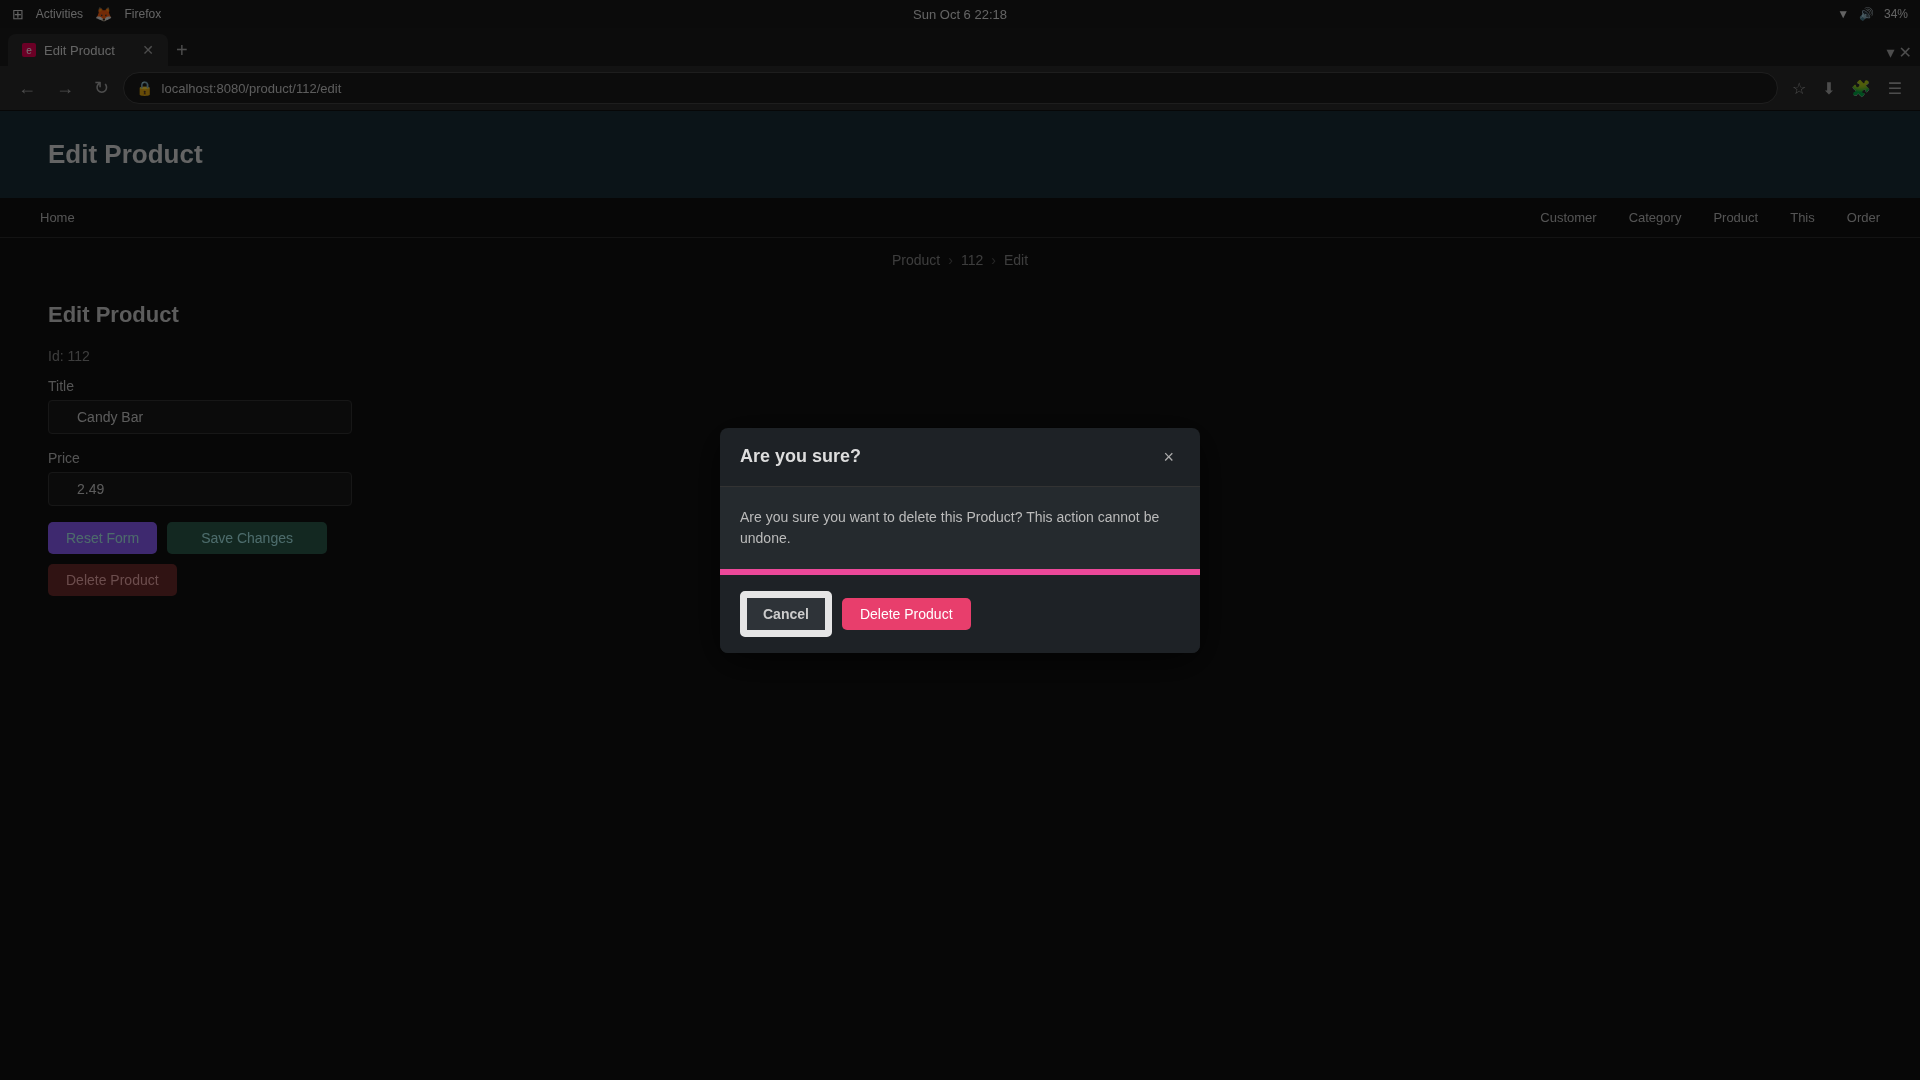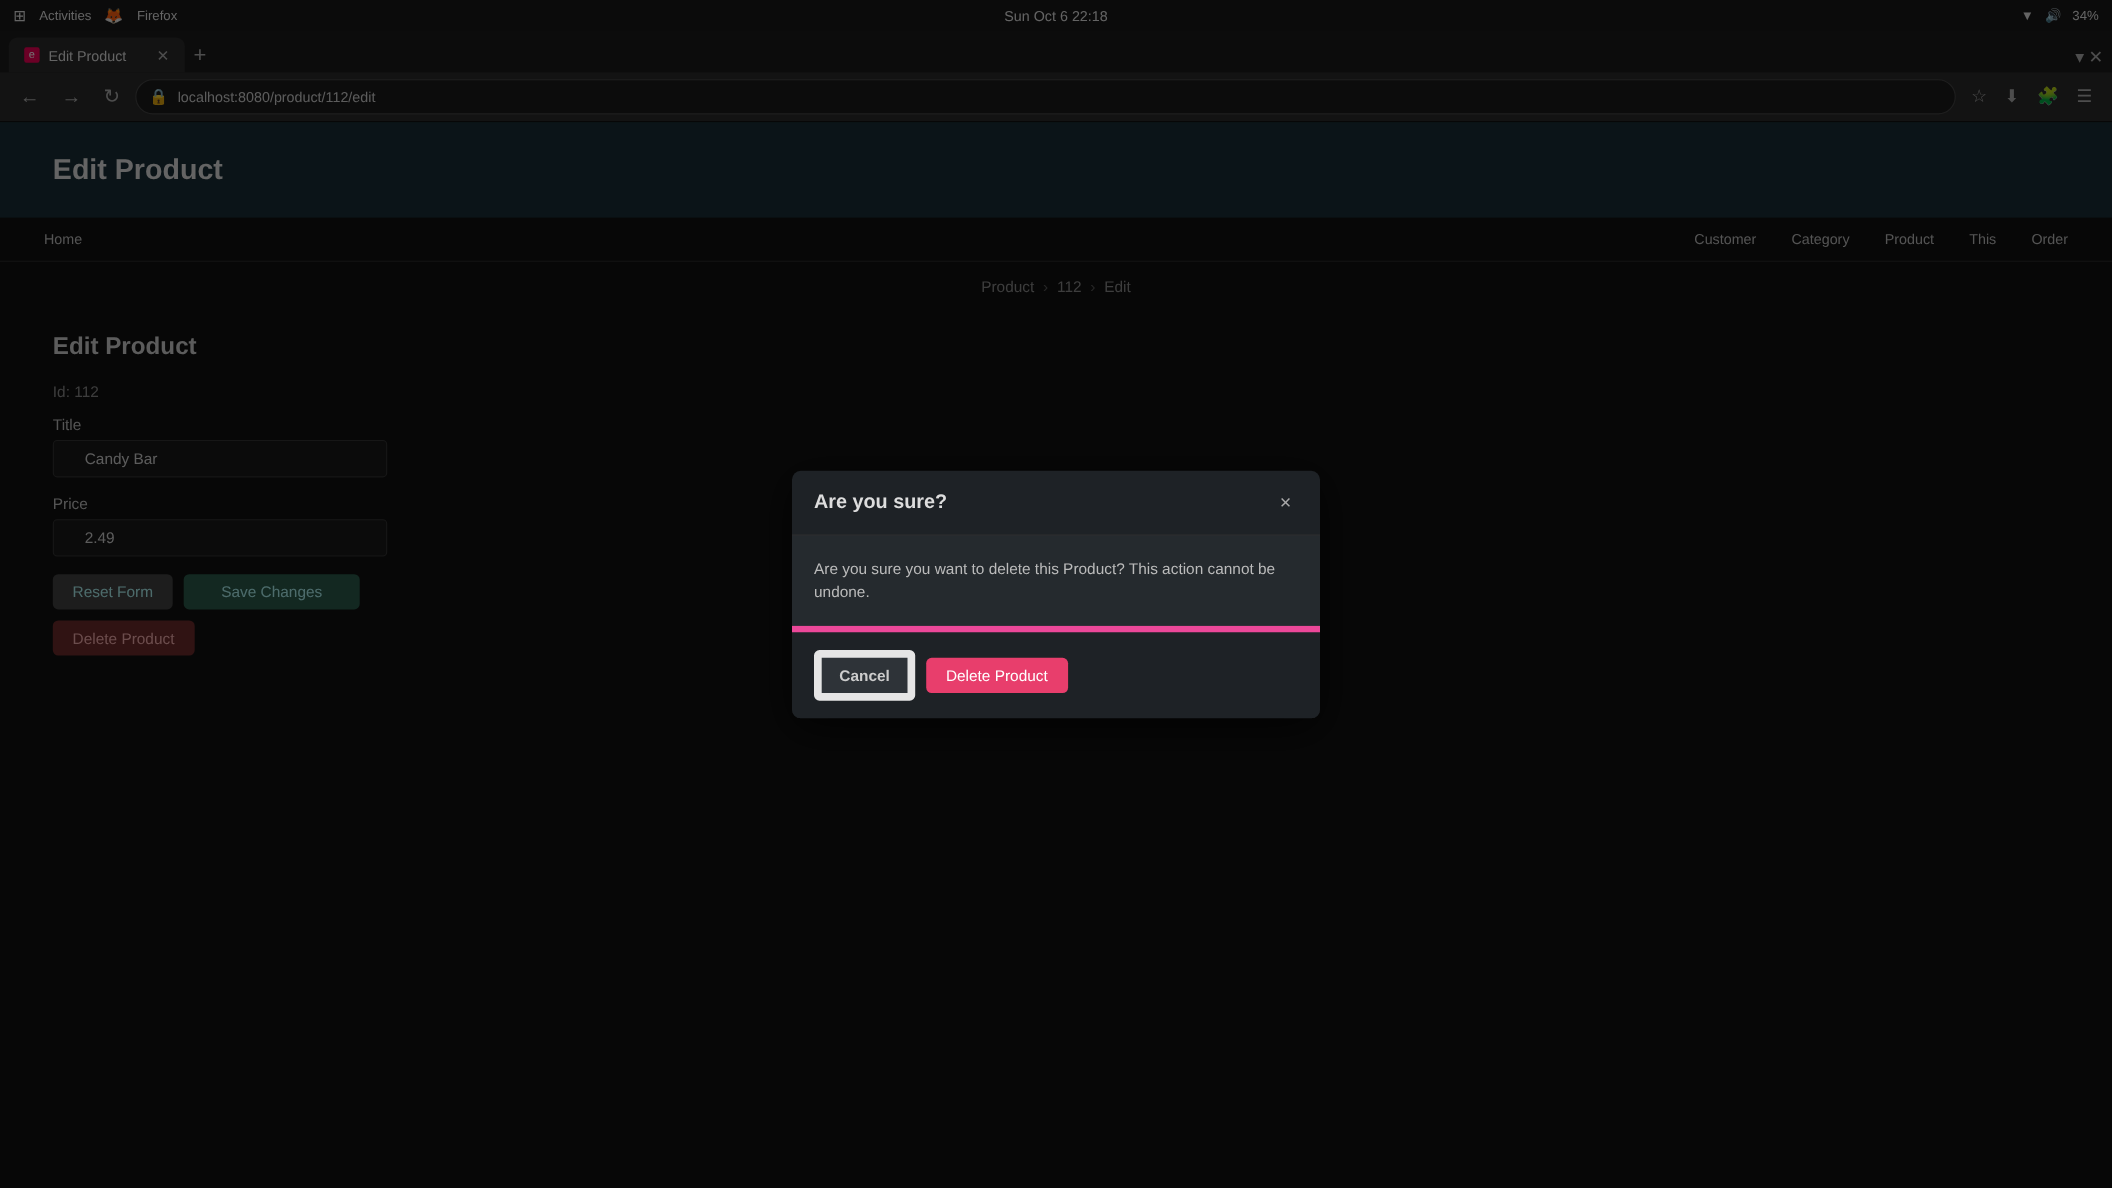--- a/index.html
+++ b/index.html
@@ -168,21 +168,21 @@
       display: block;
       margin-bottom: 16px;
     }
 
     .btn-row {
       display: flex;
       gap: 10px;
       margin-bottom: 10px;
     }
     .btn-reset {
-      background: #404040;
+      background: #8b5cf6;
       color: #aee;
       border: none;
       border-radius: 5px;
       padding: 8px 18px;
       font-size: 14px;
       cursor: pointer;
     }
     .btn-save {
       background: #2a5a4a;
       color: #aee;

